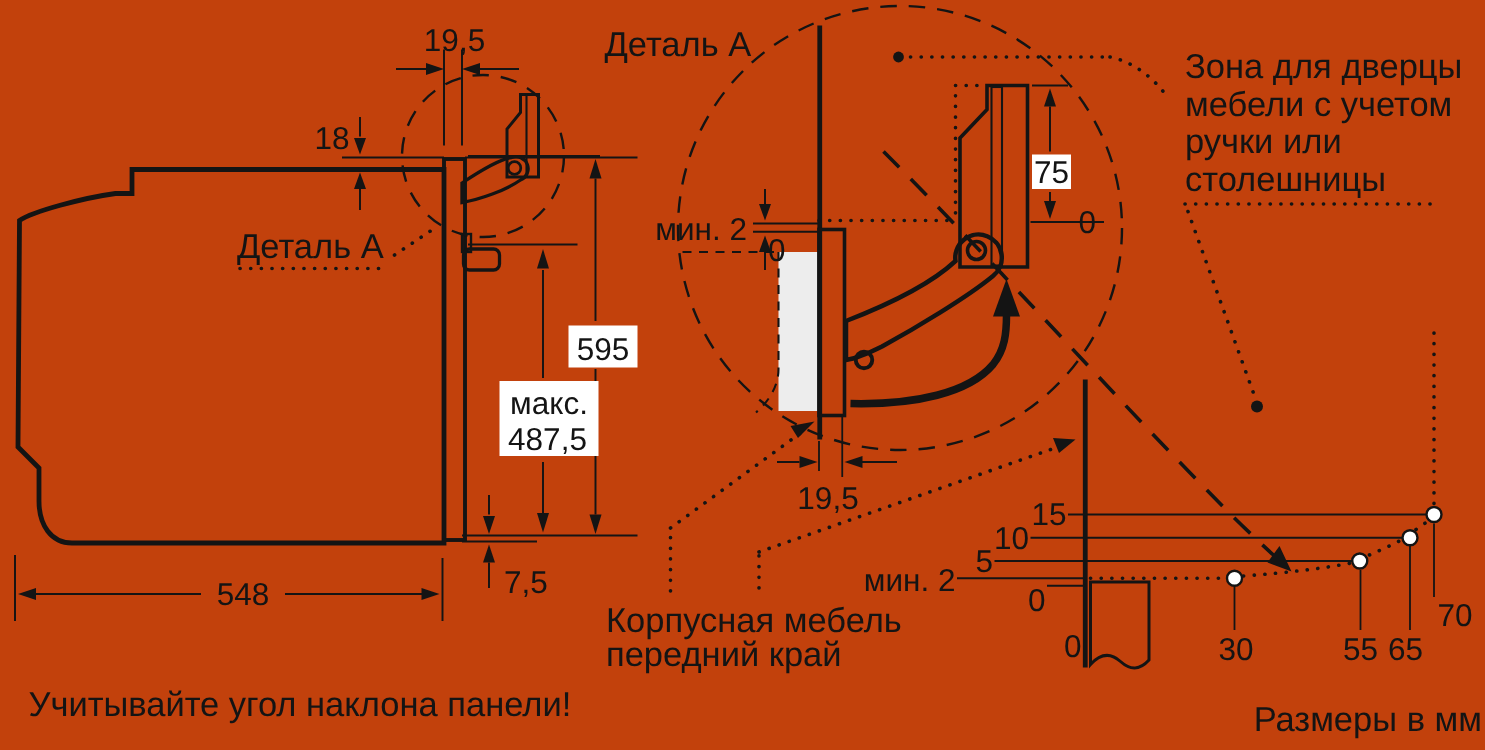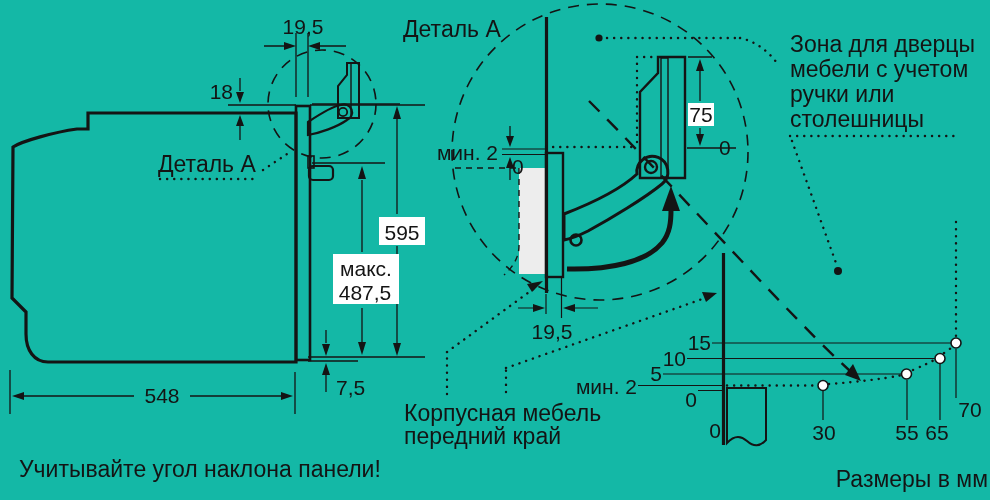--- a/index.html
+++ b/index.html
@@ -1,16 +1,16 @@
 <!DOCTYPE html>
 <html><head>
 <meta charset="utf-8">
 <style>
   html,body{margin:0;padding:0;background:#ffffff;}
-  #stage{position:relative;width:990px;height:500px;background:#14b8a6;overflow:hidden;}
+  #stage{position:relative;width:990px;height:500px;background:#c2410c;overflow:hidden;}
   svg{display:block;}
   text{font-family:"Liberation Sans","DejaVu Sans",sans-serif;fill:#141414;}
   .t21{font-size:21px;}
   .t23{font-size:23px;}
   .mid{text-anchor:middle;}
   .end{text-anchor:end;}
   .ln{stroke:#141414;fill:none;}
   .thin{stroke-width:1.3;}
   .thick{stroke-width:3.2;}
   .dash{stroke-dasharray:11 8;}

